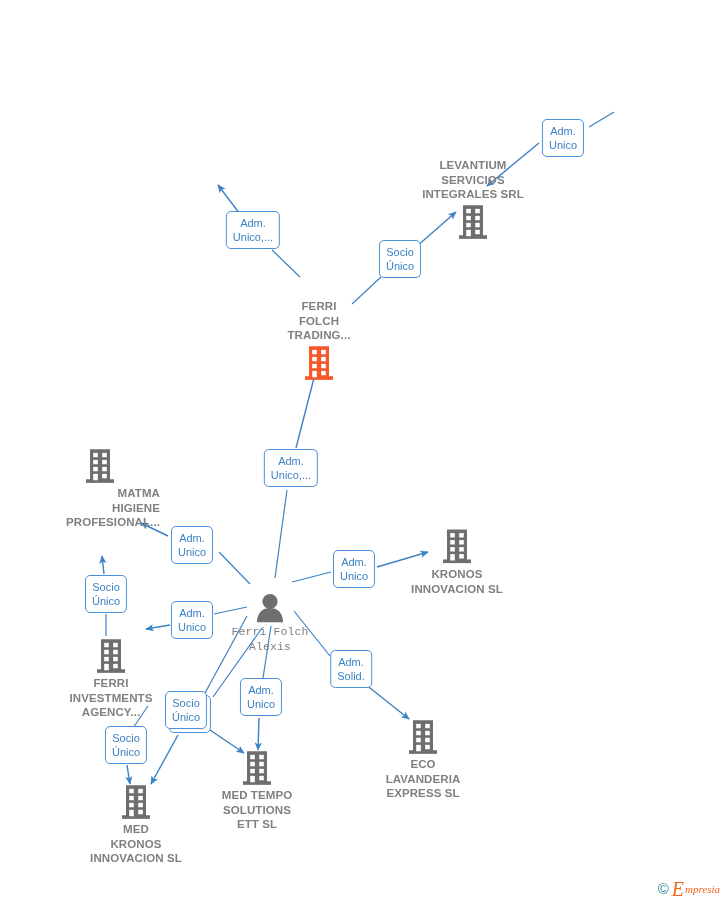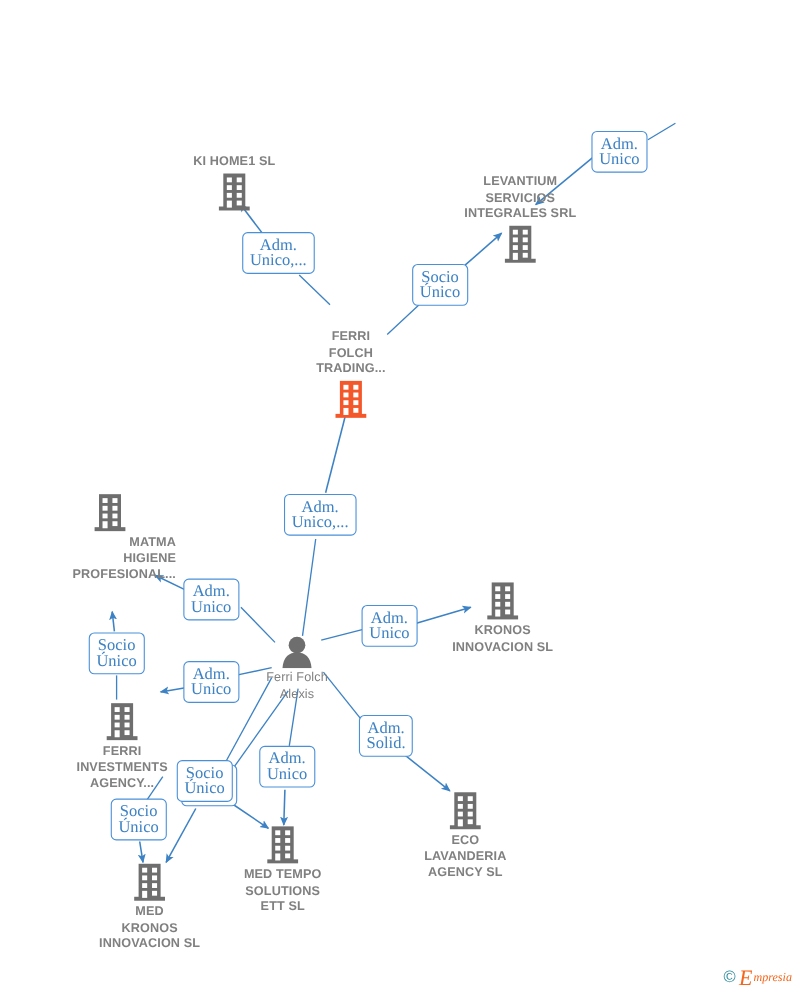--- a/index.html
+++ b/index.html
@@ -22,24 +22,23 @@
   .node.company .label{font-weight:700;}
   .node.focus .label{color:#808080;font-weight:700;}
   .node.person .label{font-weight:400;color:#808080;}
   .node.label-above .label{margin-bottom:2px;}
   .node.label-below .label{margin-top:2px;}
 
   
   .chip{
     position:absolute;transform:translate(-50%,-50%);
     border:1.3px solid #4a90d9;border-radius:5px;background:#ffffff;
-    color:#3c82c4;font-size:15px;line-height:14px;text-align:center;
+    color:#3c82c4;font-size:11px;line-height:14px;text-align:center;
     padding:4px 6px 4px 6px;box-sizing:border-box;white-space:pre-line;
     box-shadow:0 0 0 0 rgba(0,0,0,0);
-    font-family:Liberation Serif, serif;
   }
 
   
   #watermark{
     position:absolute;right:8px;bottom:6px;display:flex;align-items:center;gap:3px;
     font-size:17px;line-height:20px;
   }
   #watermark .copy{color:#2e8b9b;font-size:15px;}
   #watermark .wm-e{color:#f4661b;font-family:"Liberation Serif","DejaVu Serif",serif;font-style:italic;font-size:20px;}
   #watermark .wm-rest{color:#f4661b;font-family:"Liberation Serif","DejaVu Serif",serif;font-style:italic;font-size:11px;margin-left:-2px;}
@@ -91,37 +90,20 @@
 
     <line x1="148" y1="706" x2="133" y2="728" stroke="#3c82c4" stroke-width="1.2"></line>
     <line x1="127" y1="765" x2="130" y2="784" stroke="#3c82c4" stroke-width="1.4" marker-end="url(#arrow)"></line>
 
     <line x1="210" y1="730" x2="244" y2="753" stroke="#3c82c4" stroke-width="1.4" marker-end="url(#arrow)"></line>
 
     <line x1="213" y1="697" x2="262" y2="628" stroke="#3c82c4" stroke-width="1.2"></line>
   </svg>
 
 
-  <div class="node company label-above" style="left:213px;top:166px;">
-    <span class="label">KI HOME1  SL</span>
-    <span class="glyph">
-      <svg width="30" height="36" viewBox="0 0 30 36">
-        <rect x="5" y="1" width="20" height="31" fill="#6e6e6e"></rect>
-        <rect x="1" y="31" width="28" height="3.6" fill="#6e6e6e"></rect>
-        <rect x="8.2" y="4.6" width="4.6" height="4.4" fill="#fff"></rect>
-          <rect x="17.2" y="4.6" width="4.6" height="4.4" fill="#fff"></rect>
-        <rect x="8.2" y="11.6" width="4.6" height="4.4" fill="#fff"></rect>
-          <rect x="17.2" y="11.6" width="4.6" height="4.4" fill="#fff"></rect>
-        <rect x="8.2" y="18.6" width="4.6" height="4.4" fill="#fff"></rect>
-          <rect x="17.2" y="18.6" width="4.6" height="4.4" fill="#fff"></rect>
-        <rect x="8.2" y="25.6" width="4.6" height="6.4" fill="#fff"></rect>
-          <rect x="17.2" y="25.6" width="4.6" height="4.4" fill="#fff"></rect>
-      </svg>
-    </span>
-  </div>
 
   <div class="node company label-above" style="left:473px;top:199px;">
     <span class="label">LEVANTIUM
 SERVICIOS
 INTEGRALES SRL</span>
     <span class="glyph">
       <svg width="30" height="36" viewBox="0 0 30 36">
         <rect x="5" y="1" width="20" height="31" fill="#6e6e6e"></rect>
         <rect x="1" y="31" width="28" height="3.6" fill="#6e6e6e"></rect>
         <rect x="8.2" y="4.6" width="4.6" height="4.4" fill="#fff"></rect>
@@ -188,21 +170,21 @@
         <rect x="8.2" y="18.6" width="4.6" height="4.4" fill="#fff"></rect>
           <rect x="17.2" y="18.6" width="4.6" height="4.4" fill="#fff"></rect>
         <rect x="8.2" y="25.6" width="4.6" height="6.4" fill="#fff"></rect>
           <rect x="17.2" y="25.6" width="4.6" height="4.4" fill="#fff"></rect>
       </svg>
     </span>
     <span class="label">KRONOS
 INNOVACION SL</span>
   </div>
 
-  <div class="node person label-below" style="left:270px;top:608px;">
+  <div class="node person label-below" style="left:270px;top:623px;font-family:Liberation Mono, monospace;">
     <span class="glyph">
       <svg width="32" height="30" viewBox="0 0 32 30">
           <circle cx="16" cy="9" r="7.6" fill="#6e6e6e"></circle>
           <path d="M2.8 30 C3.4 19.4 9 15.6 16 15.6 C23 15.6 28.6 19.4 29.2 30 Z" fill="#6e6e6e"></path>
         </svg>
     </span>
     <span class="label">Ferri Folch
 Alexis</span>
   </div>
 
@@ -236,21 +218,21 @@
         <rect x="8.2" y="11.6" width="4.6" height="4.4" fill="#fff"></rect>
           <rect x="17.2" y="11.6" width="4.6" height="4.4" fill="#fff"></rect>
         <rect x="8.2" y="18.6" width="4.6" height="4.4" fill="#fff"></rect>
           <rect x="17.2" y="18.6" width="4.6" height="4.4" fill="#fff"></rect>
         <rect x="8.2" y="25.6" width="4.6" height="6.4" fill="#fff"></rect>
           <rect x="17.2" y="25.6" width="4.6" height="4.4" fill="#fff"></rect>
       </svg>
     </span>
     <span class="label">ECO
 LAVANDERIA
-AGENCY  SL</span>
+EXPRESS  SL</span>
   </div>
 
   <div class="node company label-below" style="left:257px;top:791px;">
     <span class="glyph">
       <svg width="30" height="36" viewBox="0 0 30 36">
         <rect x="5" y="1" width="20" height="31" fill="#6e6e6e"></rect>
         <rect x="1" y="31" width="28" height="3.6" fill="#6e6e6e"></rect>
         <rect x="8.2" y="4.6" width="4.6" height="4.4" fill="#fff"></rect>
           <rect x="17.2" y="4.6" width="4.6" height="4.4" fill="#fff"></rect>
         <rect x="8.2" y="11.6" width="4.6" height="4.4" fill="#fff"></rect>

